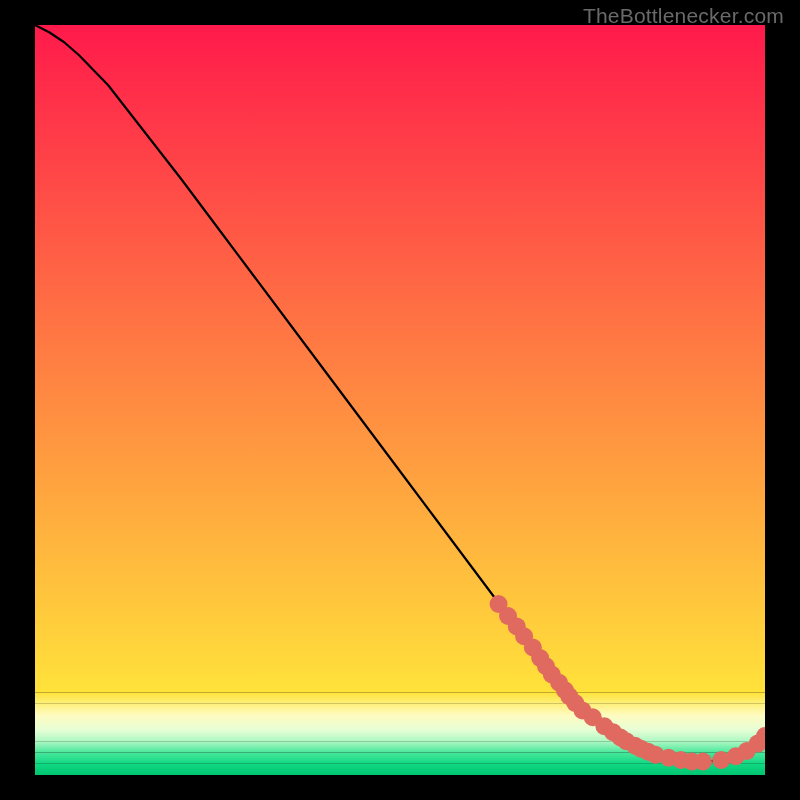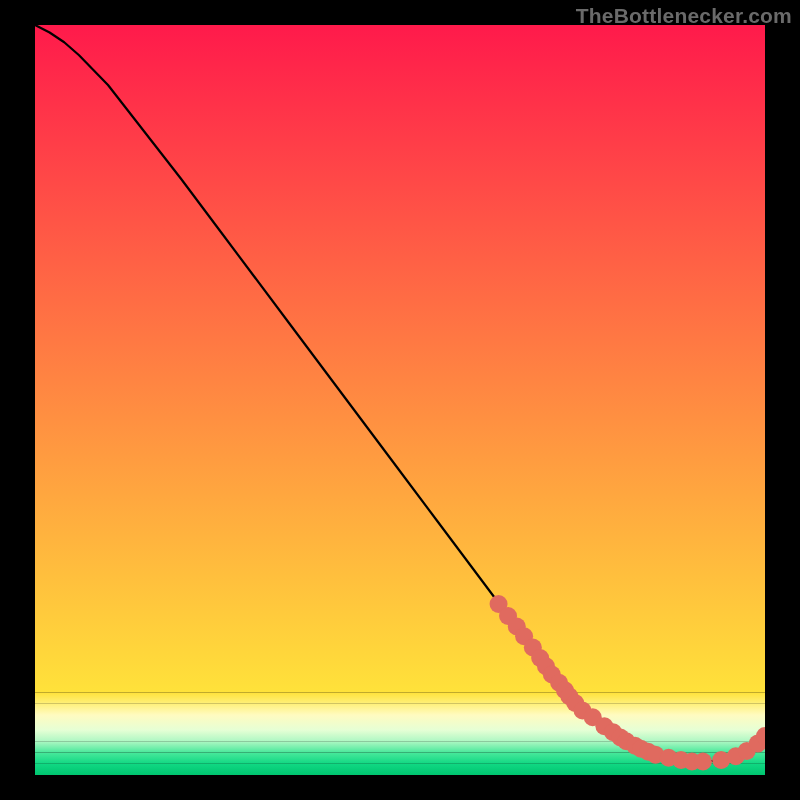--- a/index.html
+++ b/index.html
@@ -25,25 +25,25 @@
     height: 750px;
   }
   .plot svg {
     display: block;
     width: 100%;
     height: 100%;
   }
   .attribution {
     position: absolute;
     top: 4px;
-    right: 8px;
+    right: 16px;
     color: #6a6a6a;
     font-size: 21px;
     letter-spacing: 0.2px;
-    font-weight: 700;
+    font-weight: 400;
   }
 </style>
 </head>
 <body>
 
 <div class="stage">
   <div class="attribution">TheBottlenecker.com</div>
 
   <div class="plot">
     <svg viewBox="0 0 730 750" preserveAspectRatio="none">

